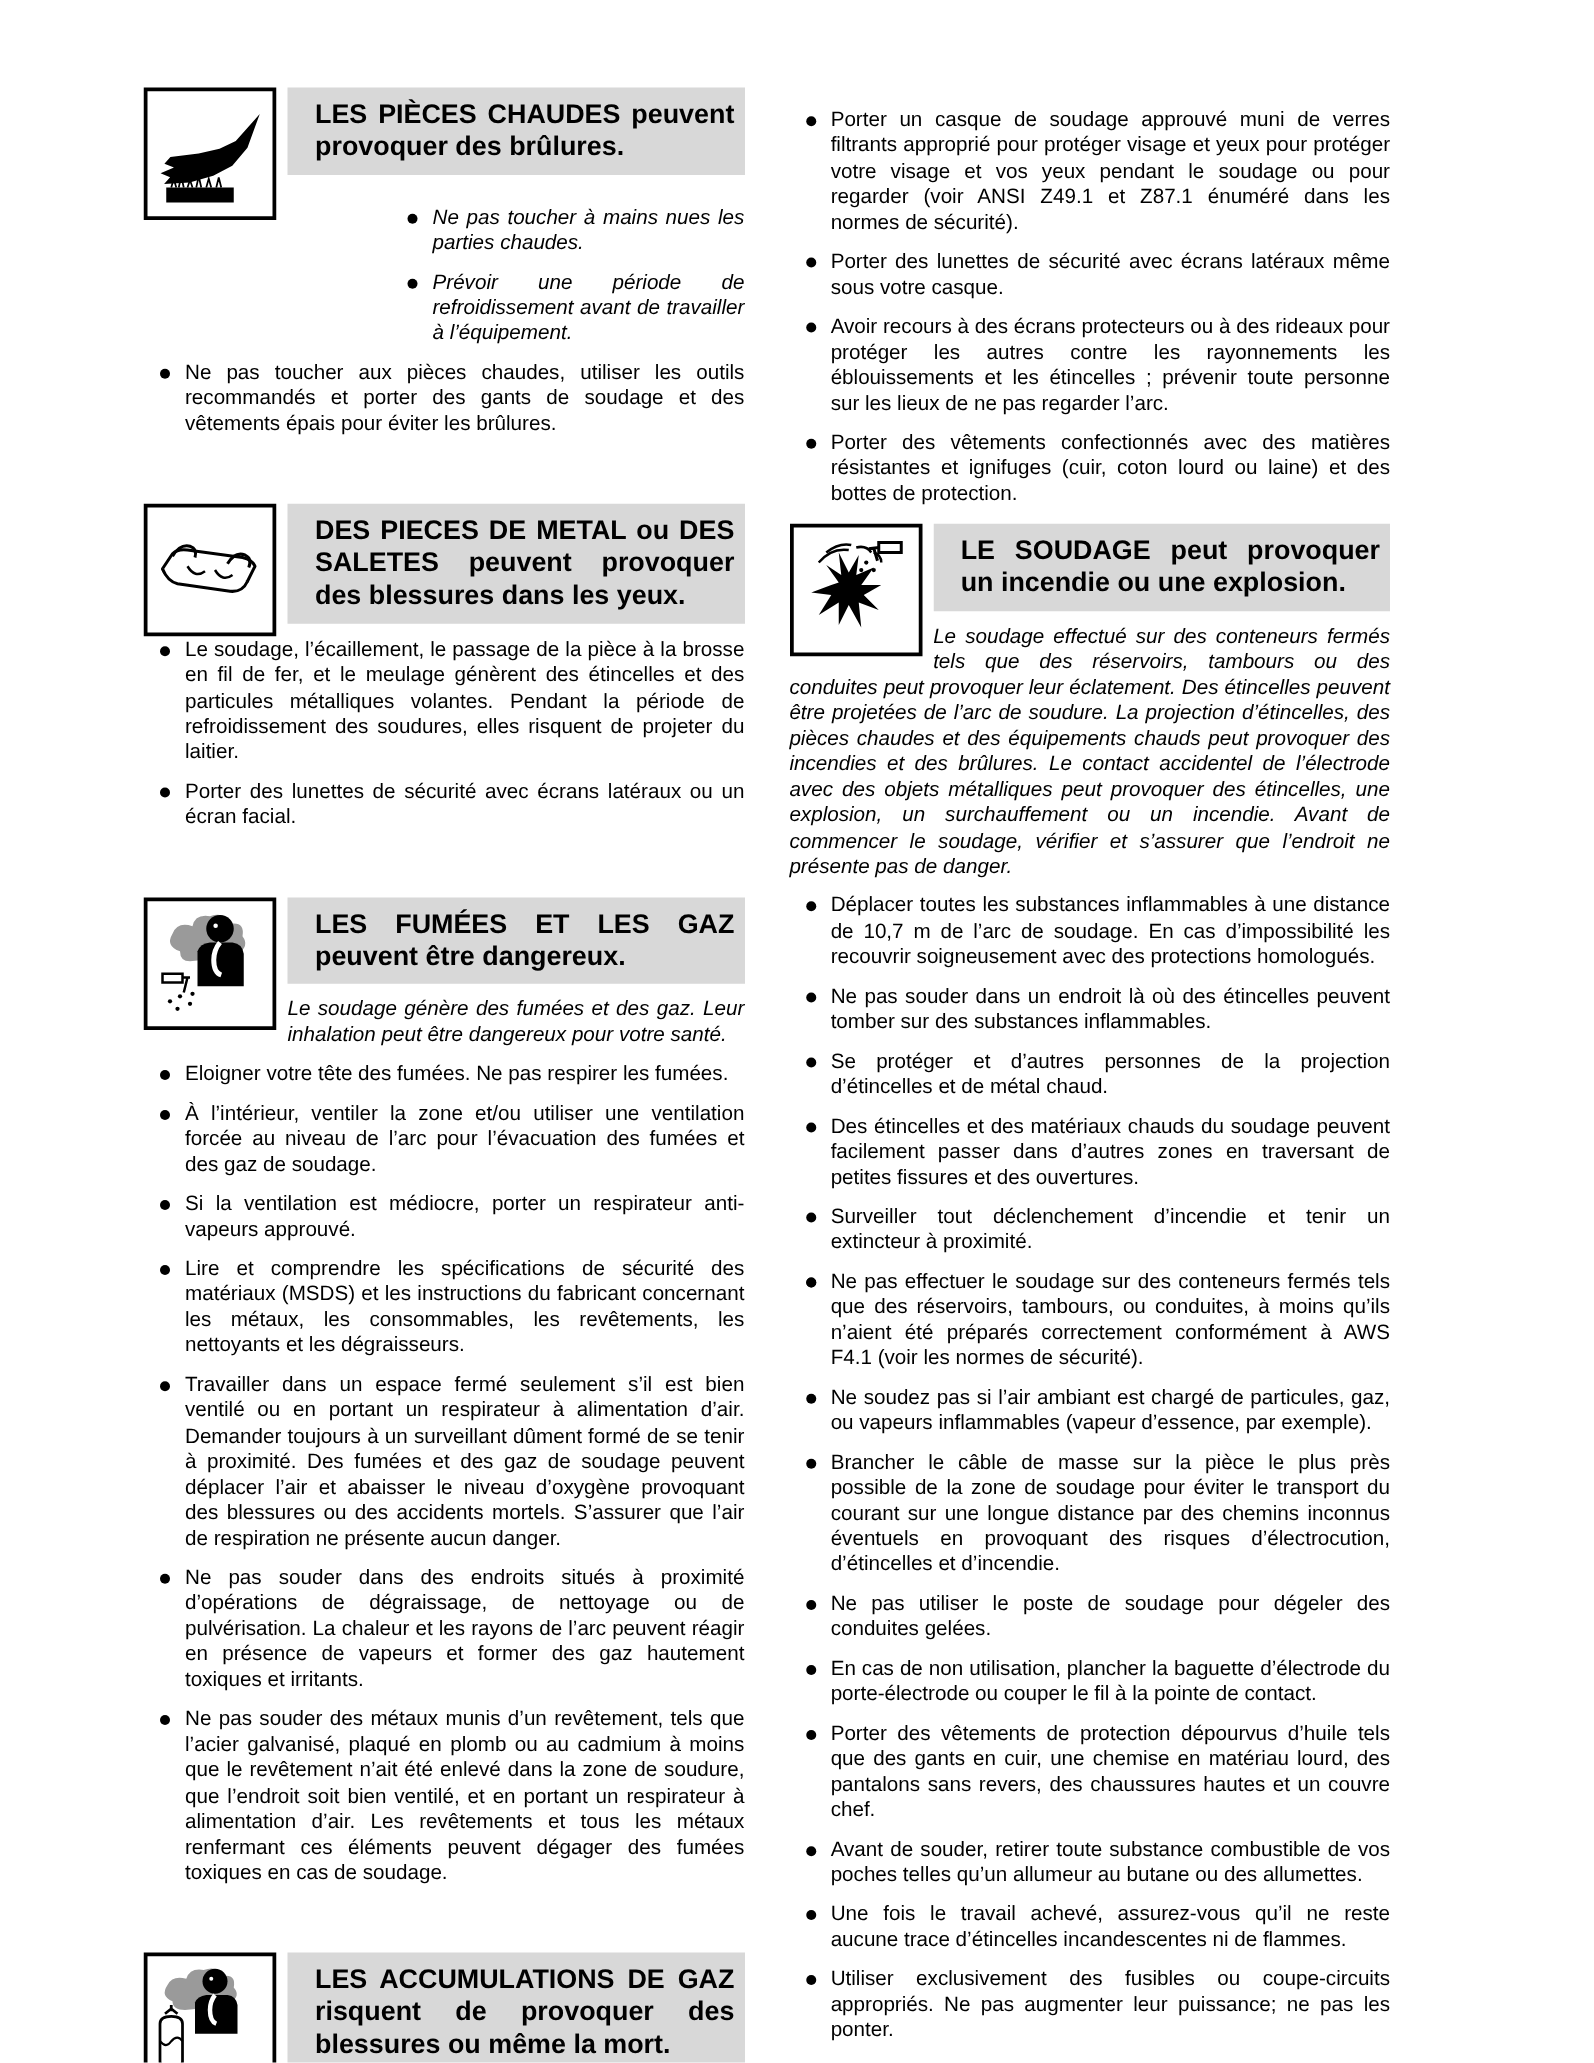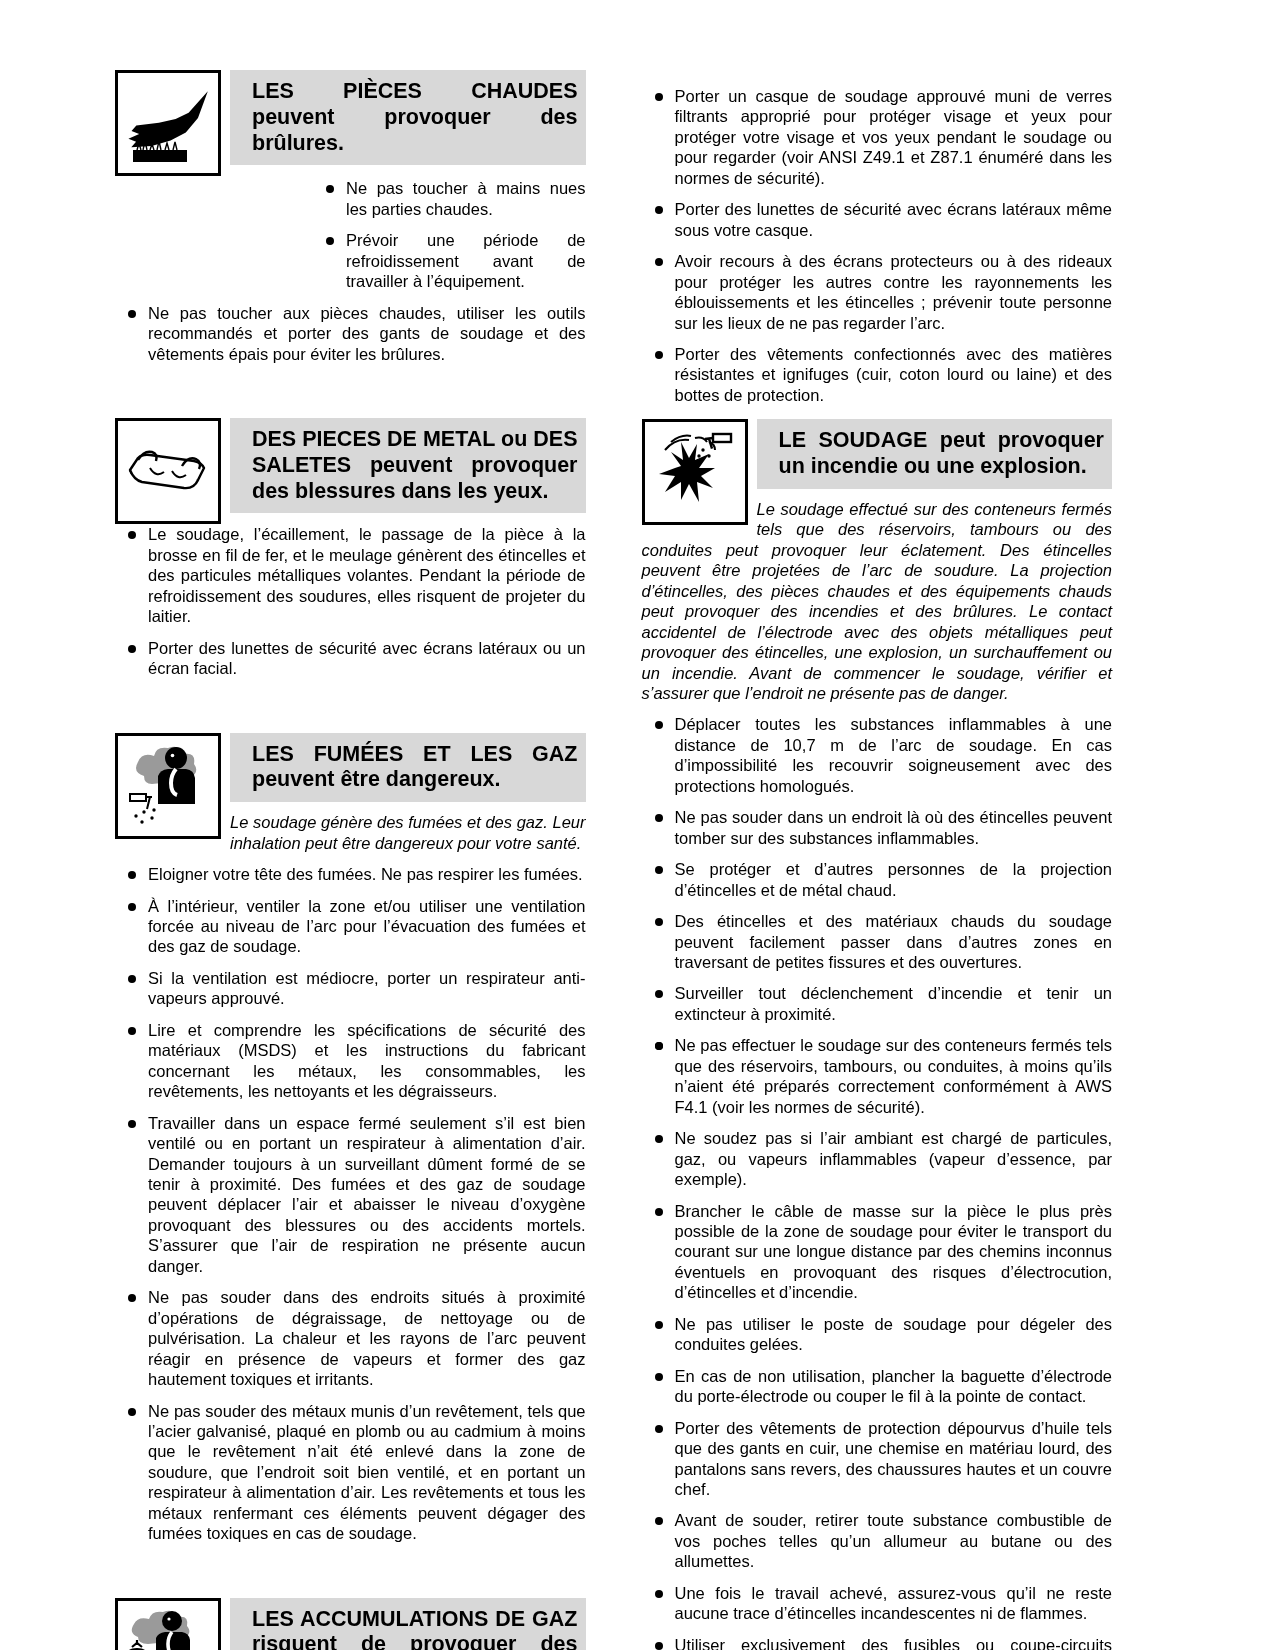--- a/index.html
+++ b/index.html
@@ -6,21 +6,21 @@
   html, body { margin: 0; padding: 0; }
   body {
     width: 1275px; height: 1650px; overflow: hidden;
     background: #ffffff; color: #000;
     font-family: "Liberation Sans", "DejaVu Sans", sans-serif;
     font-size: 16.5px; line-height: 1.24;
   }
   .page {
     width: 1275px; height: 1650px;
     padding: 70px 163px 0 115px;
-    display: grid; grid-template-columns: 1fr 1fr; column-gap: 56px;
+    display: grid; grid-template-columns: 1fr 1fr; column-gap: 36px;
   }
   .col { min-width: 0; }
 
   .sec { margin-top: 54px; }
   .sec.first { margin-top: 0; }
 
   .icon-box {
     float: left; width: 106px; height: 106px;
     border: 3px solid #000; background: #fff;
     margin-right: 9px;
@@ -33,21 +33,21 @@
   }
   .lead { margin-top: 10px; text-align: justify; font-style: italic; }
 
   .b { position: relative; padding-left: 33px; margin-top: 11px; text-align: justify; }
   .b .dot {
     position: absolute; left: 13px; top: 7px;
     width: 8px; height: 8px; background: #000; border-radius: 50%;
   }
   .b.full { clear: left; }
 
-  .inset { overflow: hidden; padding-top: 2px; }
+  .inset { overflow: hidden; padding-top: 13px; font-style: italic; }
   .inset-deep .b { padding-left: 116px; }
   .inset-deep .b .dot { left: 96px; }
 
   .tight { margin-top: 14px; }
   svg { display: block; }
 </style>
 </head>
 <body>
 
 <div class="page">

